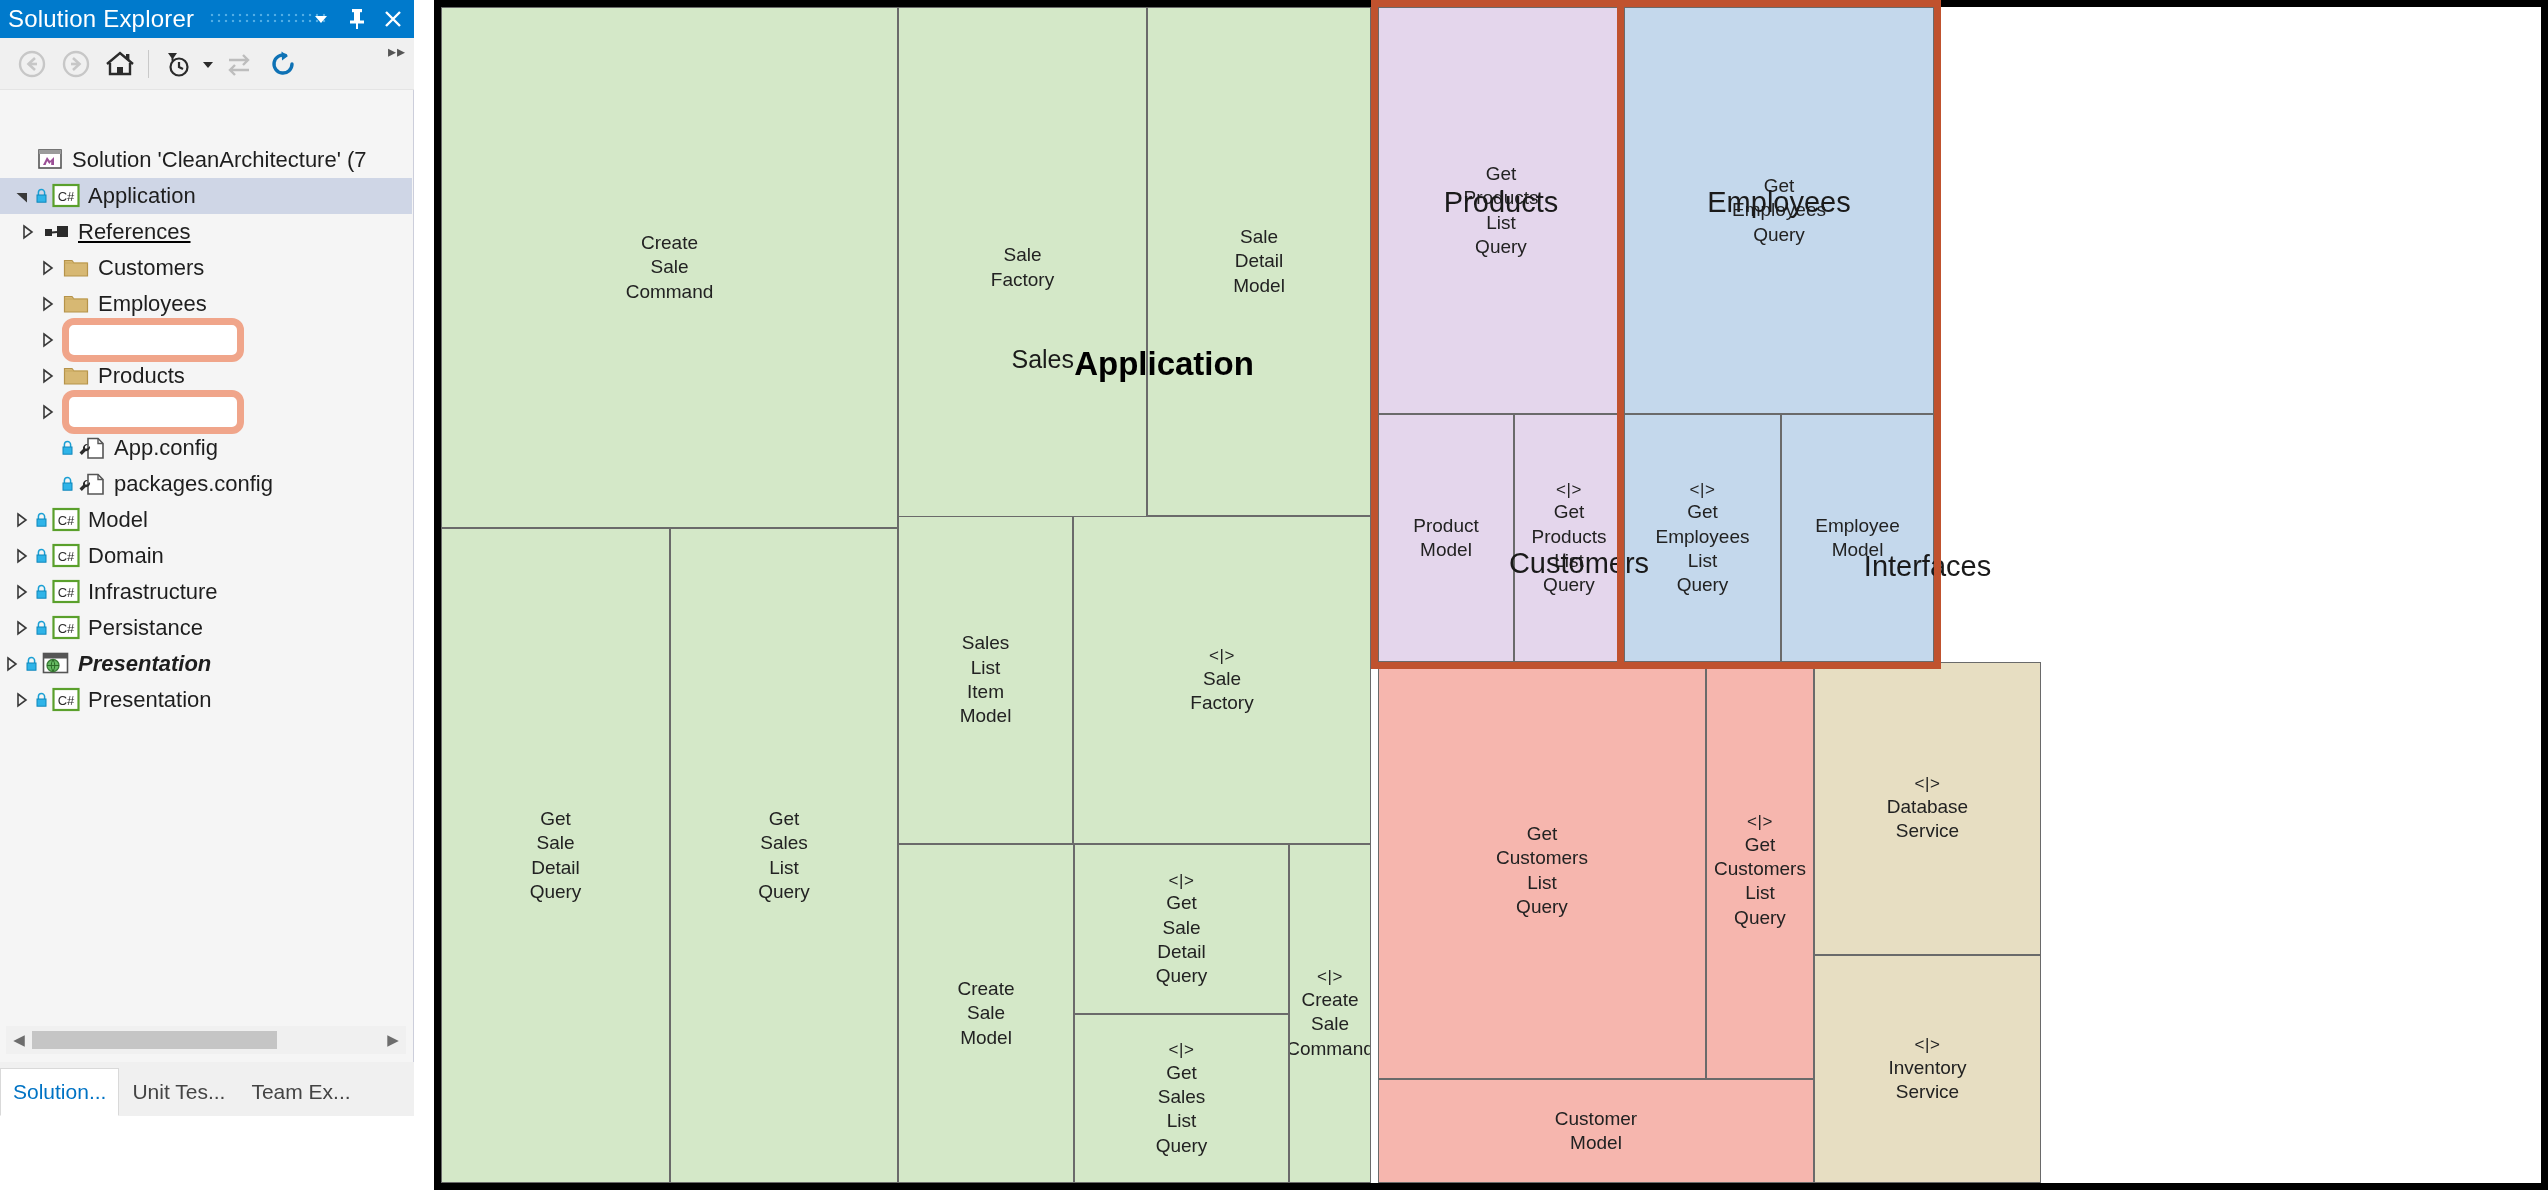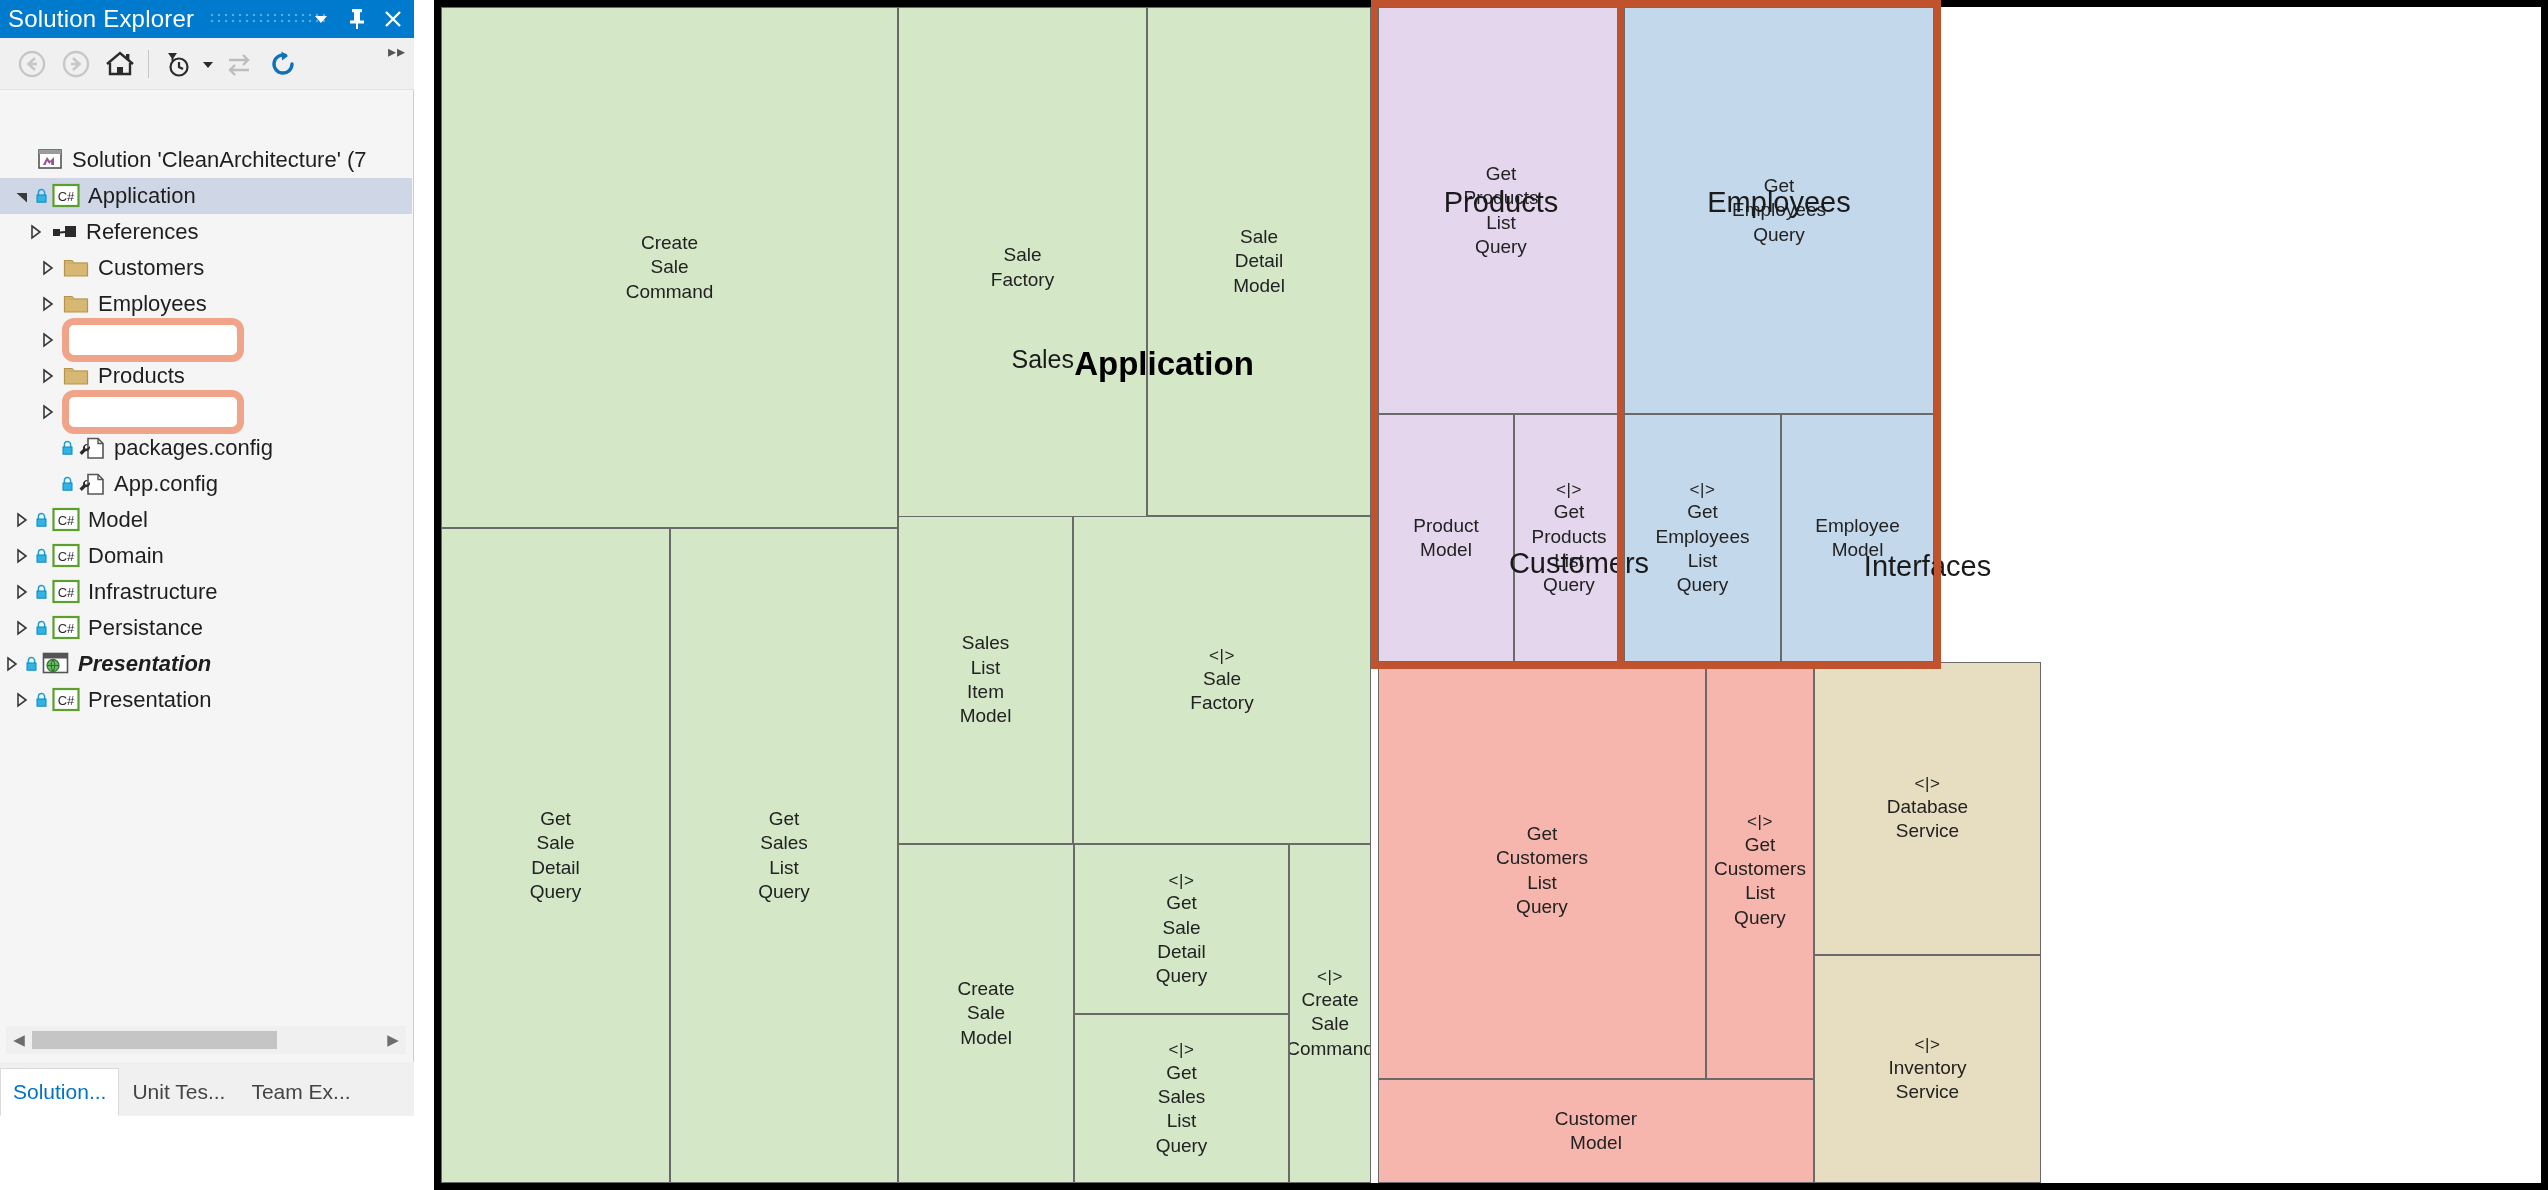--- a/index.html
+++ b/index.html
@@ -190,21 +190,21 @@
             </svg>
           </span>
           <span class="ico">
             <svg width="28" height="26" viewBox="0 0 28 26">
               <rect x="1.5" y="2" width="25" height="21" fill="#ffffff" stroke="#5aa02c" stroke-width="2.2"></rect>
               <text x="14" y="17.5" font-size="13" font-family="Liberation Sans, sans-serif" text-anchor="middle" fill="#2b2b2b">C#</text>
             </svg>
           </span>
           <span class="tlabel">Application</span>
         </div>
-        <div class="trow" style="padding-left: 24px;">
+        <div class="trow" style="padding-left: 16px; text-decoration: underline;">
           <span class="exp">
             <svg width="16" height="16" viewBox="0 0 16 16">
               <path d="M4 2 L12 8 L4 14 Z" fill="none" stroke="#3a3a3a" stroke-width="1.6"></path>
             </svg>
           </span>
           <span class="ico">
             <svg width="27" height="24" viewBox="0 0 27 24">
               <rect x="2" y="9" width="7" height="7" fill="#2b2b2b"></rect>
               <rect x="14" y="6" width="11" height="11" fill="#2b2b2b"></rect>
               <path d="M9 12.5 L14 12" stroke="#2b2b2b" stroke-width="2"></path>
@@ -290,38 +290,38 @@
               <rect x="2" y="7" width="9" height="7.2" fill="#2fb4e8" stroke="#0f87bb" stroke-width="1"></rect>
             </svg>
           </span>
           <span class="ico">
             <svg width="26" height="24" viewBox="0 0 26 24">
               <path d="M9 2.5 L19 2.5 L24 7.5 L24 22 L9 22 Z" fill="#ffffff" stroke="#555" stroke-width="1.6"></path>
               <path d="M19 2.5 L19 7.5 L24 7.5" fill="none" stroke="#555" stroke-width="1.4"></path>
               <path d="M9 8 A4.2 4.2 0 0 0 4 13 L0.5 16.5 L2.8 19 L6.5 15.2 A4.2 4.2 0 0 0 11 10 L8.4 12.6 L6 12.6 L6 10.2 Z" fill="#2b2b2b"></path>
             </svg>
           </span>
-          <span class="tlabel">packages.config</span>
+          <span class="tlabel">App.config</span>
         </div>
         <div class="trow" style="padding-left: 36px;">
           <span class="exp"></span>
           <span class="lock">
             <svg width="13" height="16" viewBox="0 0 13 16">
               <path d="M3.4 7 L3.4 4.6 A3.1 3.1 0 0 1 9.6 4.6 L9.6 7" fill="none" stroke="#1a9fd4" stroke-width="1.5"></path>
               <rect x="2" y="7" width="9" height="7.2" fill="#2fb4e8" stroke="#0f87bb" stroke-width="1"></rect>
             </svg>
           </span>
           <span class="ico">
             <svg width="26" height="24" viewBox="0 0 26 24">
               <path d="M9 2.5 L19 2.5 L24 7.5 L24 22 L9 22 Z" fill="#ffffff" stroke="#555" stroke-width="1.6"></path>
               <path d="M19 2.5 L19 7.5 L24 7.5" fill="none" stroke="#555" stroke-width="1.4"></path>
               <path d="M9 8 A4.2 4.2 0 0 0 4 13 L0.5 16.5 L2.8 19 L6.5 15.2 A4.2 4.2 0 0 0 11 10 L8.4 12.6 L6 12.6 L6 10.2 Z" fill="#2b2b2b"></path>
             </svg>
           </span>
-          <span class="tlabel">App.config</span>
+          <span class="tlabel">packages.config</span>
         </div>
         <div class="trow" style="padding-left: 10px;">
           <span class="exp">
             <svg width="16" height="16" viewBox="0 0 16 16">
               <path d="M4 2 L12 8 L4 14 Z" fill="none" stroke="#3a3a3a" stroke-width="1.6"></path>
             </svg>
           </span>
           <span class="lock">
             <svg width="13" height="16" viewBox="0 0 13 16">
               <path d="M3.4 7 L3.4 4.6 A3.1 3.1 0 0 1 9.6 4.6 L9.6 7" fill="none" stroke="#1a9fd4" stroke-width="1.5"></path>

